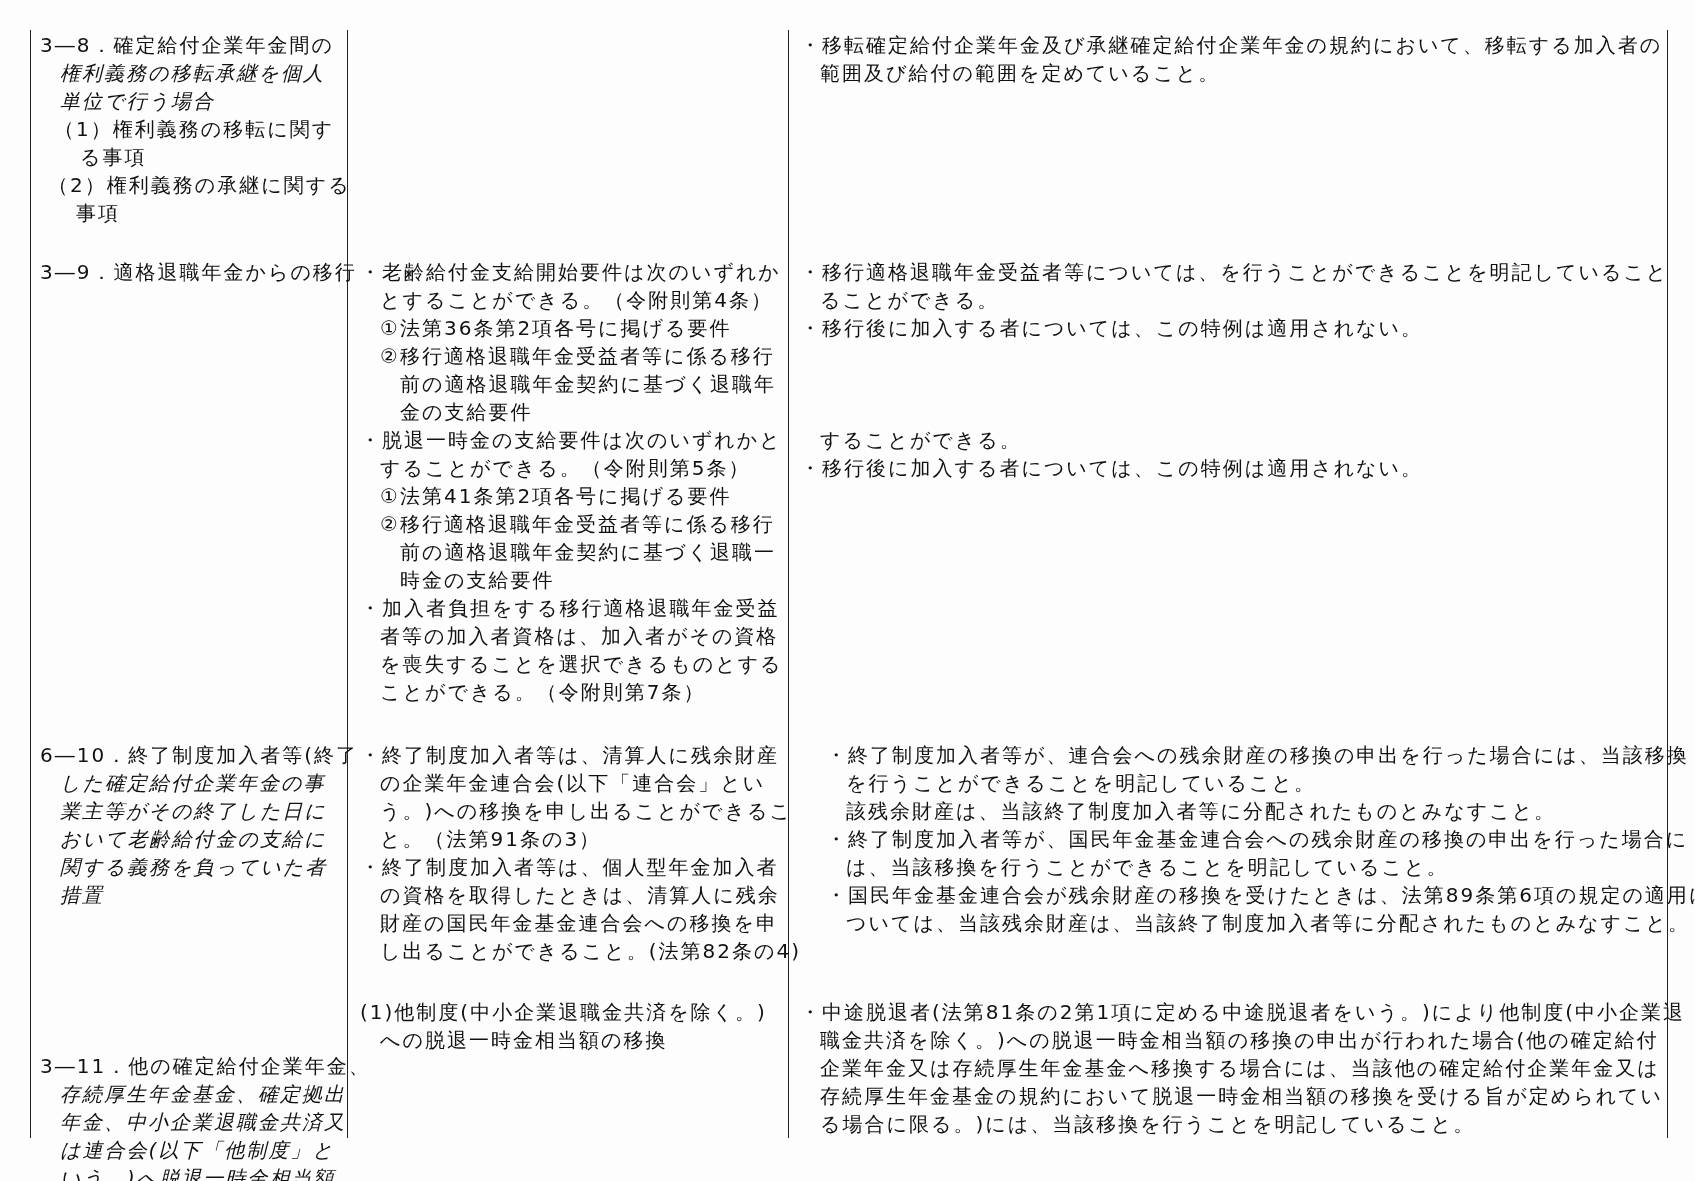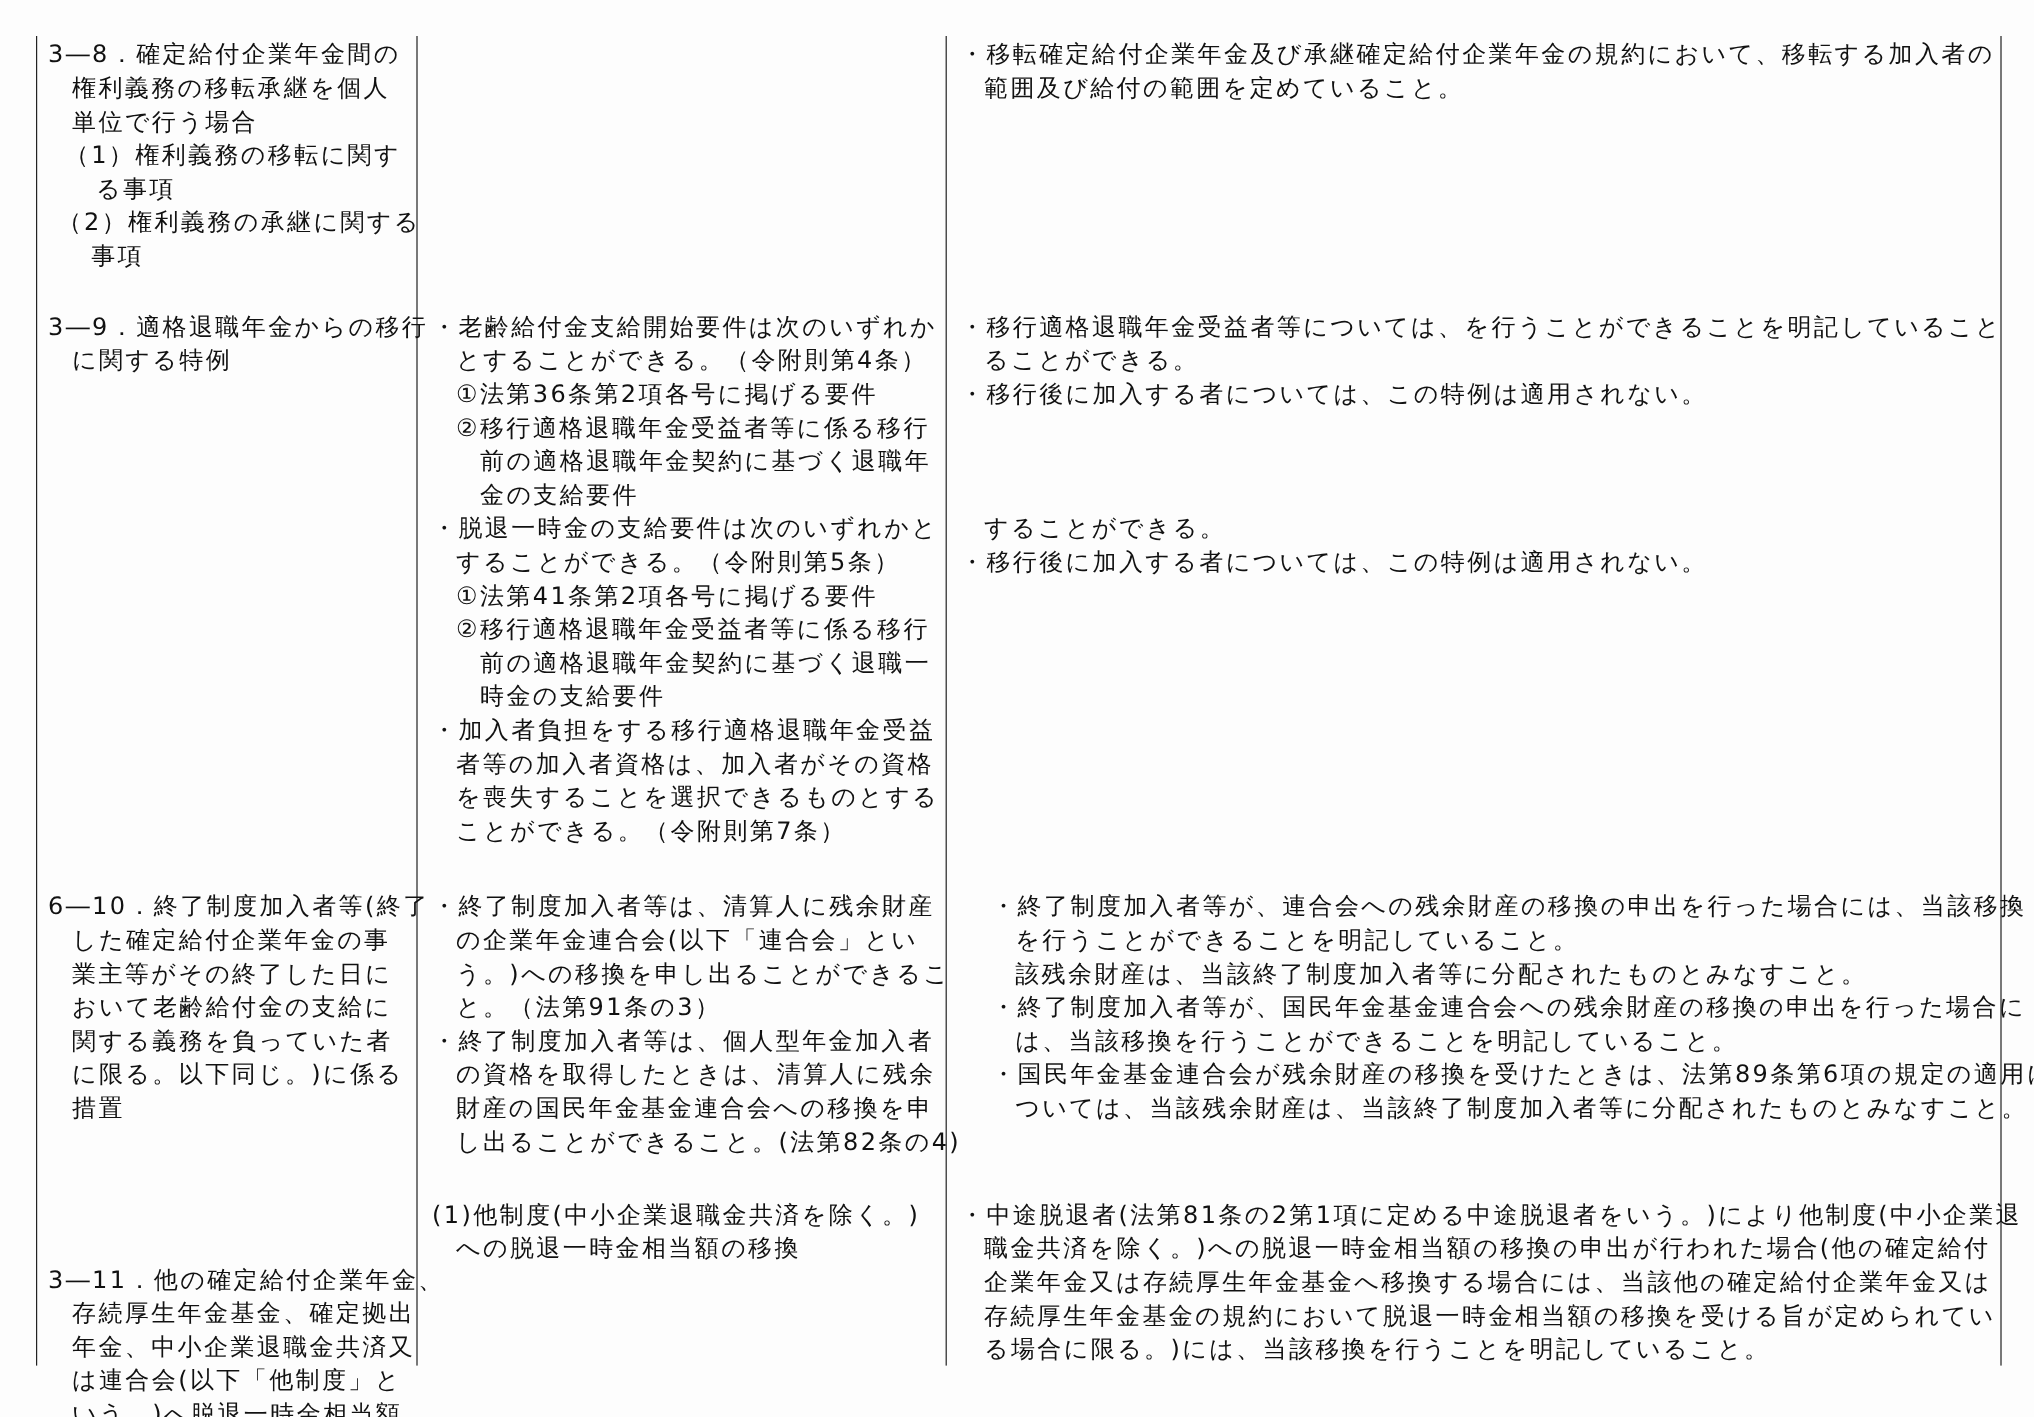--- a/index.html
+++ b/index.html
@@ -4,21 +4,21 @@
   <style>
     html, body { margin: 0; padding: 0; background: #fdfdfd; }
     body { width: 1695px; height: 1181px; position: relative; overflow: hidden;
            font-family: "DejaVu Sans", "Liberation Sans", sans-serif; color: #111; }
     .vline { position: absolute; top: 30px; width: 1px; height: 1108px; background: #222; }
     .cell { position: absolute; font-size: 20px; line-height: 28px; letter-spacing: 2px; white-space: nowrap; }
     .line { display: block; height: 28px; }
     .c1 { left: 40px; }
     .c2 { left: 360px; }
     .c3 { left: 800px; }
-    .i1 { padding-left: 20px; }
+    .i1 { padding-left: 20px; font-style: italic; }
     .i2 { padding-left: 40px; }
     .i3 { padding-left: 20px; }
     .i4 { padding-left: 40px; }
   </style>
 </head>
 <body>
 
 <div class="vline" style="left:30px;"></div>
 <div class="vline" style="left:347px;"></div>
 <div class="vline" style="left:788px;"></div>
@@ -33,21 +33,20 @@
   <span class="line" style="padding-left:8px">（2）権利義務の承継に関する</span>
   <span class="line" style="padding-left:36px">事項</span>
 </div>
 <div class="cell c3" style="top:31px;">
   <span class="line">・移転確定給付企業年金及び承継確定給付企業年金の規約において、移転する加入者の</span>
   <span class="line i3">範囲及び給付の範囲を定めていること。</span>
 </div>
 
 <div class="cell c1" style="top:258px;">
   <span class="line">3―9．適格退職年金からの移行</span>
-  <span class="line i1">に関する特例</span>
 </div>
 <div class="cell c2" style="top:258px;">
   <span class="line">・老齢給付金支給開始要件は次のいずれか</span>
   <span class="line i3">とすることができる。（令附則第4条）</span>
   <span class="line i3">①法第36条第2項各号に掲げる要件</span>
   <span class="line i3">②移行適格退職年金受益者等に係る移行</span>
   <span class="line i4">前の適格退職年金契約に基づく退職年</span>
   <span class="line i4">金の支給要件</span>
   <span class="line">・脱退一時金の支給要件は次のいずれかと</span>
   <span class="line i3">することができる。（令附則第5条）</span>
@@ -69,21 +68,20 @@
   <span class="line i3">することができる。</span>
   <span class="line">・移行後に加入する者については、この特例は適用されない。</span>
 </div>
 
 <div class="cell c1" style="top:741px;">
   <span class="line">6―10．終了制度加入者等(終了</span>
   <span class="line i1">した確定給付企業年金の事</span>
   <span class="line i1">業主等がその終了した日に</span>
   <span class="line i1">おいて老齢給付金の支給に</span>
   <span class="line i1">関する義務を負っていた者</span>
-  <span class="line i1">に限る。以下同じ。)に係る</span>
   <span class="line i1">措置</span>
 </div>
 <div class="cell c2" style="top:741px;">
   <span class="line">・終了制度加入者等は、清算人に残余財産</span>
   <span class="line i3">の企業年金連合会(以下「連合会」とい</span>
   <span class="line i3">う。)への移換を申し出ることができるこ</span>
   <span class="line i3">と。（法第91条の3）</span>
   <span class="line">・終了制度加入者等は、個人型年金加入者</span>
   <span class="line i3">の資格を取得したときは、清算人に残余</span>
   <span class="line i3">財産の国民年金基金連合会への移換を申</span>

